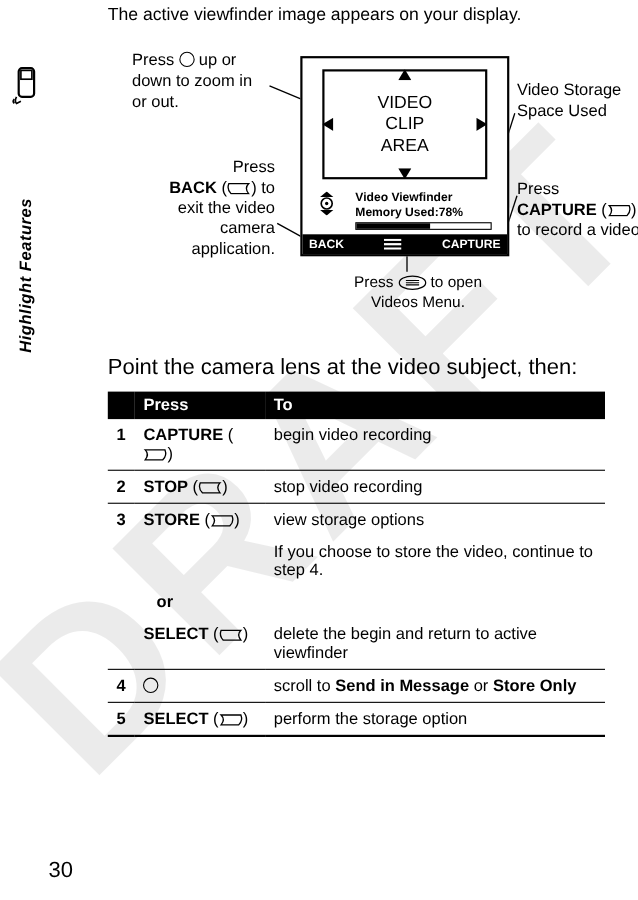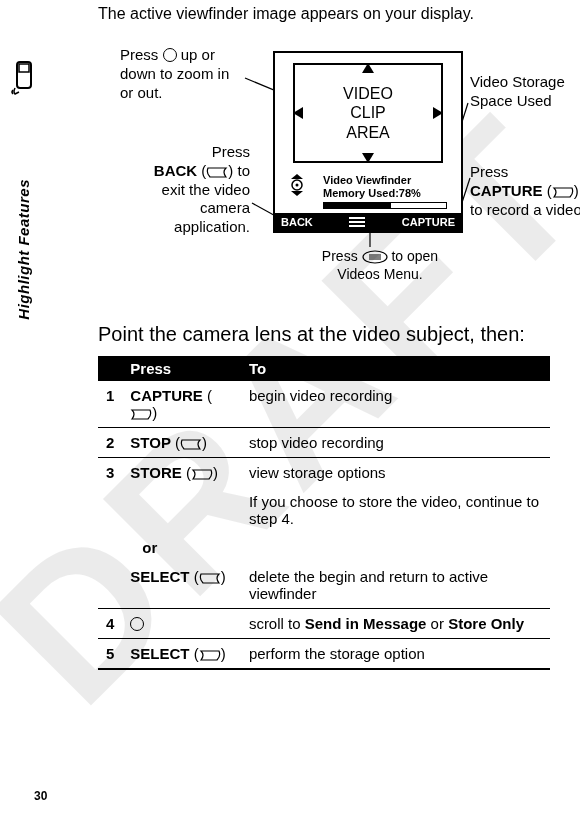--- a/index.html
+++ b/index.html
@@ -86,21 +86,21 @@
   .instr { margin:0 0 10px 48px; font-size:20px; }
   table.steps { width: calc(100% - 48px); margin-left:48px; border-collapse: collapse; font-size:15px; }
   table.steps th { background:#000; color:#fff; text-align:left; padding:4px 8px; font-weight:bold; }
   table.steps td { padding:6px 8px; vertical-align:top; border-bottom:1px solid #000; }
   table.steps tr.norule td { border-bottom:none; }
   .stepnum { font-weight:bold; width:18px; }
   .action { font-weight:bold; font-family:Arial,sans-serif; }
   .orcell { font-weight:bold; padding-left:20px !important; }
   .result .b { font-weight:bold; font-family:Arial,sans-serif;}
   .thick-bottom td { border-bottom: 2.5px solid #000 !important; }
-  .pagenum { position:absolute; bottom:15px; left:34px; font-weight:bold; font-size:12px; }
+  .pagenum { position:absolute; bottom:15px; left:44px; font-weight:normal; font-size:20px; }
 </style>
 </head>
 <body>
 
 <div class="draft">DRAFT</div>
 
 <div class="side-tab">
   <svg class="phone-icon" viewBox="0 0 28 36">
     <rect x="8" y="2" width="14" height="26" rx="3" fill="none" stroke="#000" stroke-width="2"></rect>
     <path d="M6 28 Q4 32 6 34 L10 32" fill="none" stroke="#000" stroke-width="1.5"></path>

